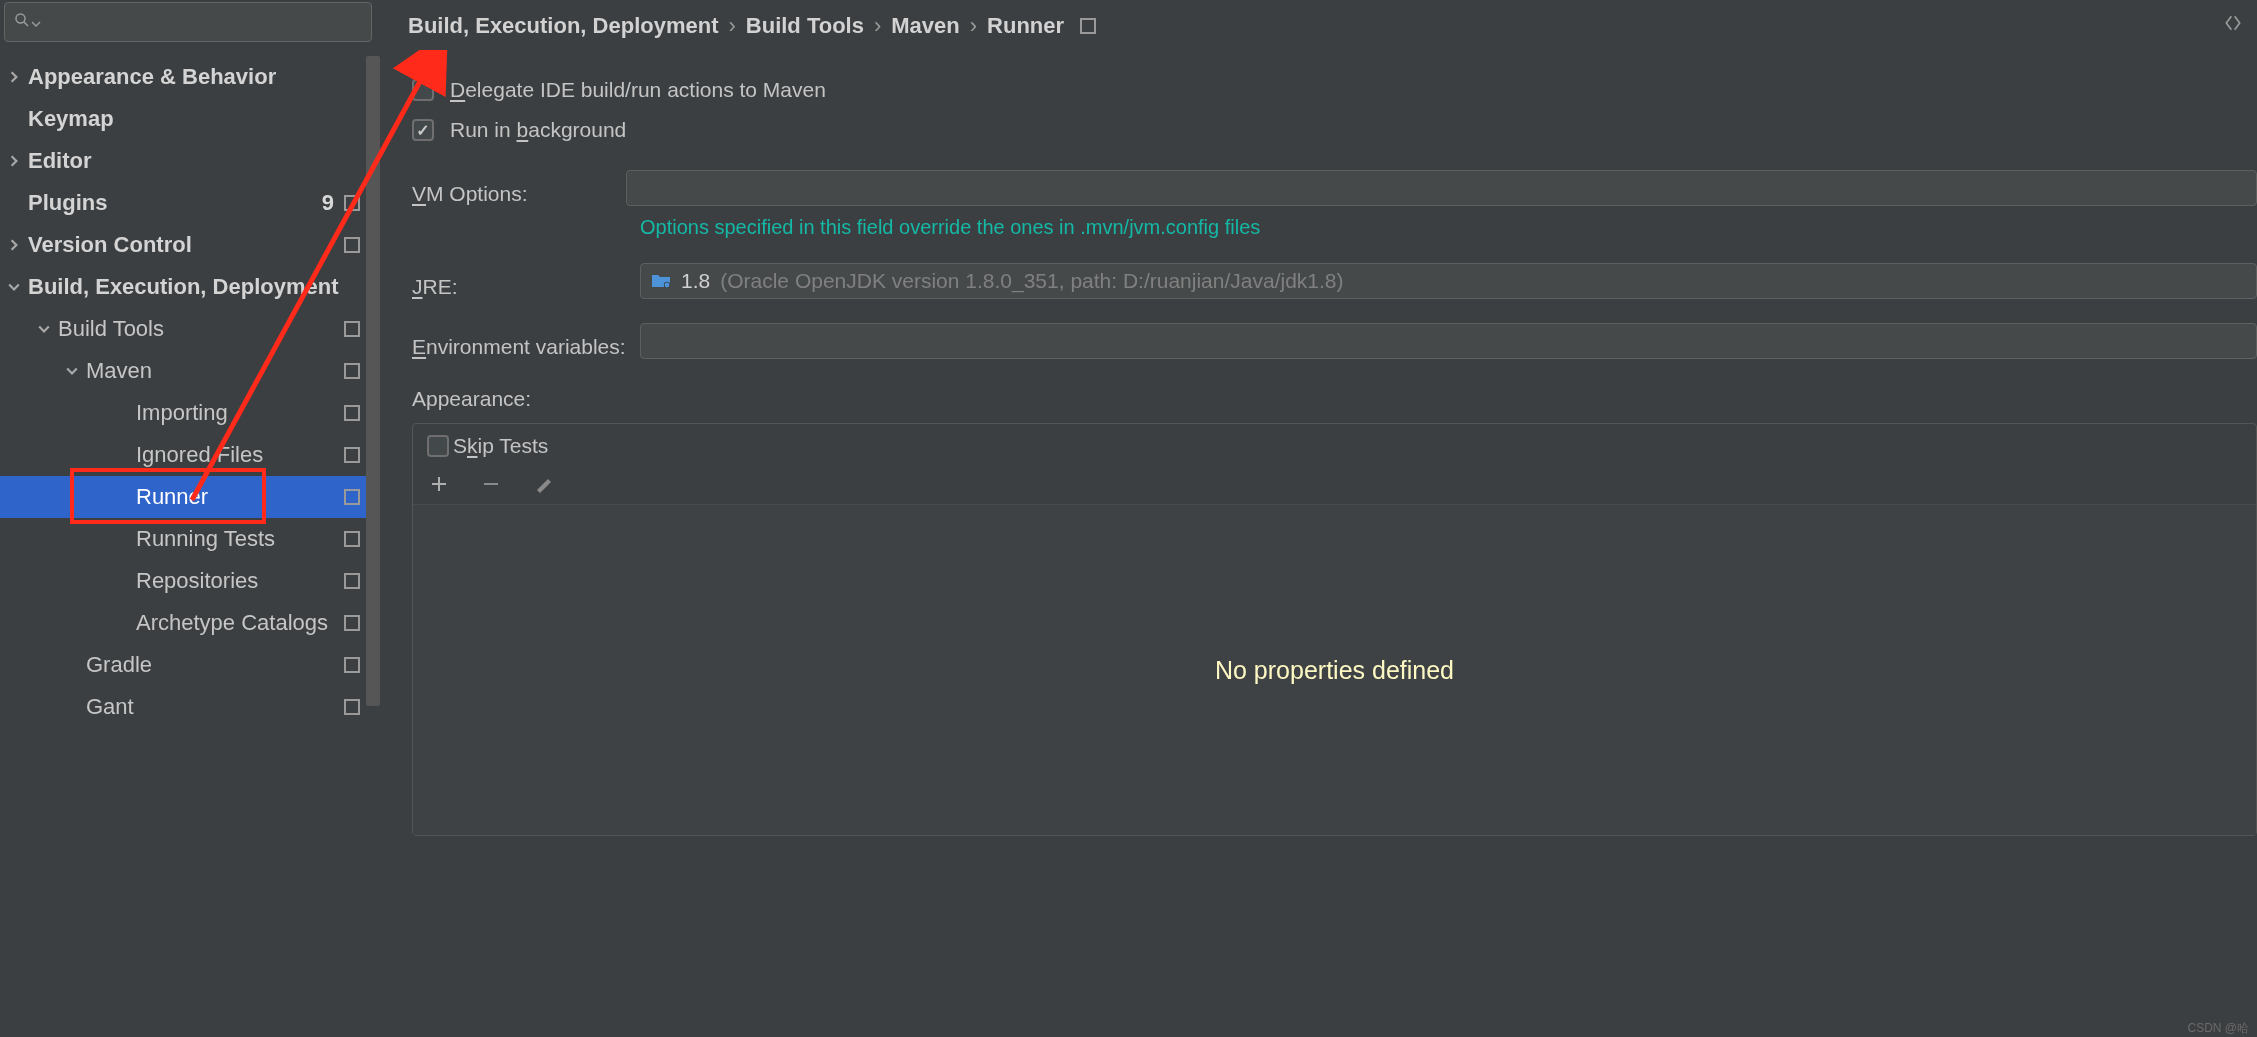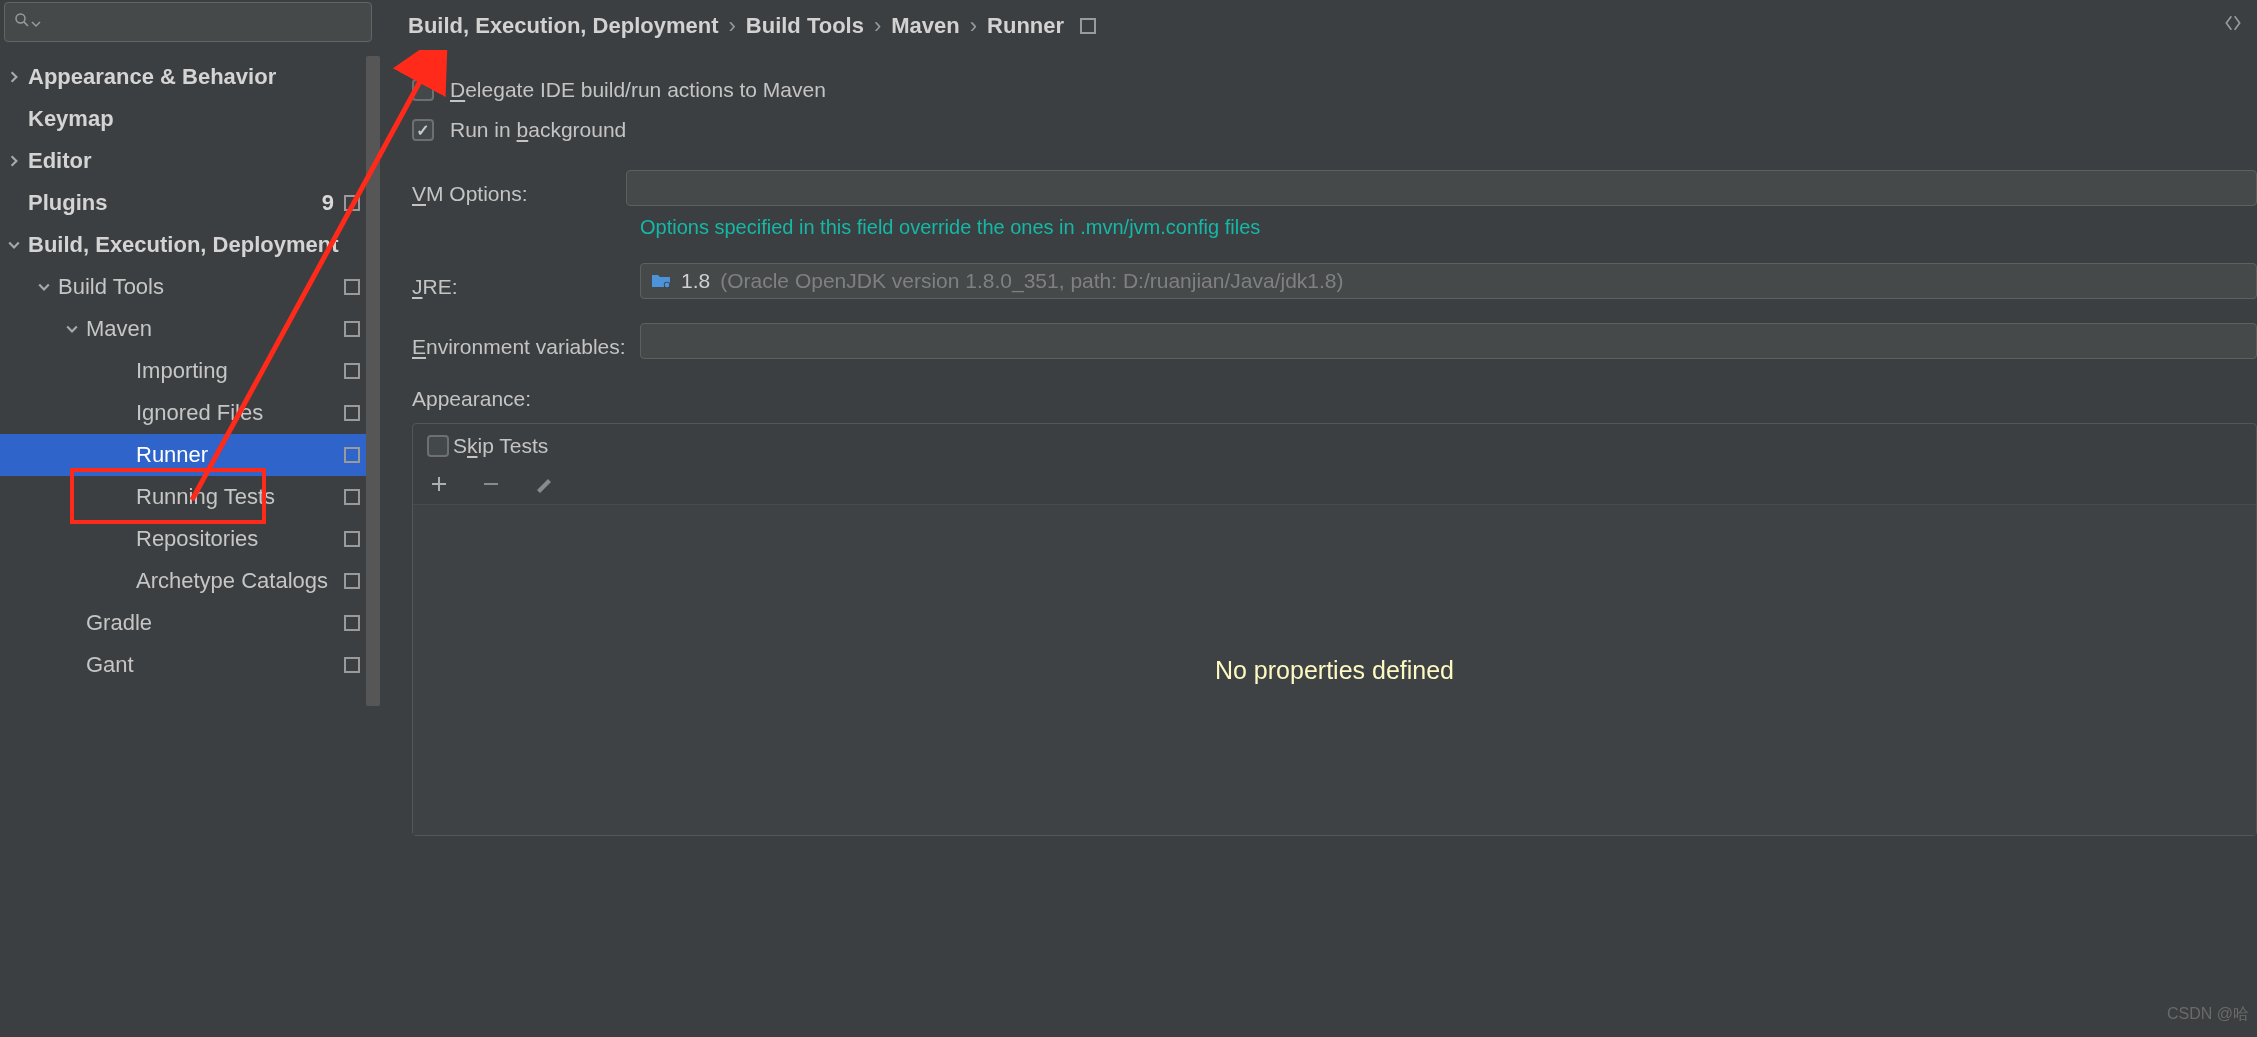--- a/index.html
+++ b/index.html
@@ -237,22 +237,22 @@
   .red-arrow {
     position: absolute;
     left: 162px;
     top: 50px;
     pointer-events: none;
   }
 
   .watermark {
     position: absolute;
     right: 8px;
-    bottom: 12px;
-    font-size: 16px;
+    bottom: 0;
+    font-size: 12px;
     color: #6a6a6a;
   }
 </style>
 </head>
 <body>
 
 <div class="app">
 
   <div class="sidebar">
     <div class="search-wrap">
@@ -295,20 +295,29 @@
             </svg>
           </span>
           <span class="lbl">Editor</span>
         </div>
         <div class="tree-row lvl0">
           <span class="arrow spacer">
             <svg width="12" height="12"></svg>
           </span>
           <span class="lbl">Plugins</span>
           <span class="cnt">9</span>
+          <span class="box"></span>
+        </div>
+        <div class="tree-row lvl0">
+          <span class="arrow">
+            <svg width="12" height="12" viewBox="0 0 10 10">
+              <path d="M3 1 L7 5 L3 9" fill="none" stroke="currentColor" stroke-width="1.8"></path>
+            </svg>
+          </span>
+          <span class="lbl">Version Control</span>
           <span class="box"></span>
         </div>
         <div class="tree-row lvl0">
           <span class="arrow">
             <svg width="12" height="12" viewBox="0 0 10 10">
               <path d="M1 3 L5 7 L9 3" fill="none" stroke="currentColor" stroke-width="1.8"></path>
             </svg>
           </span>
           <span class="lbl">Build, Execution, Deployment</span>
         </div>

